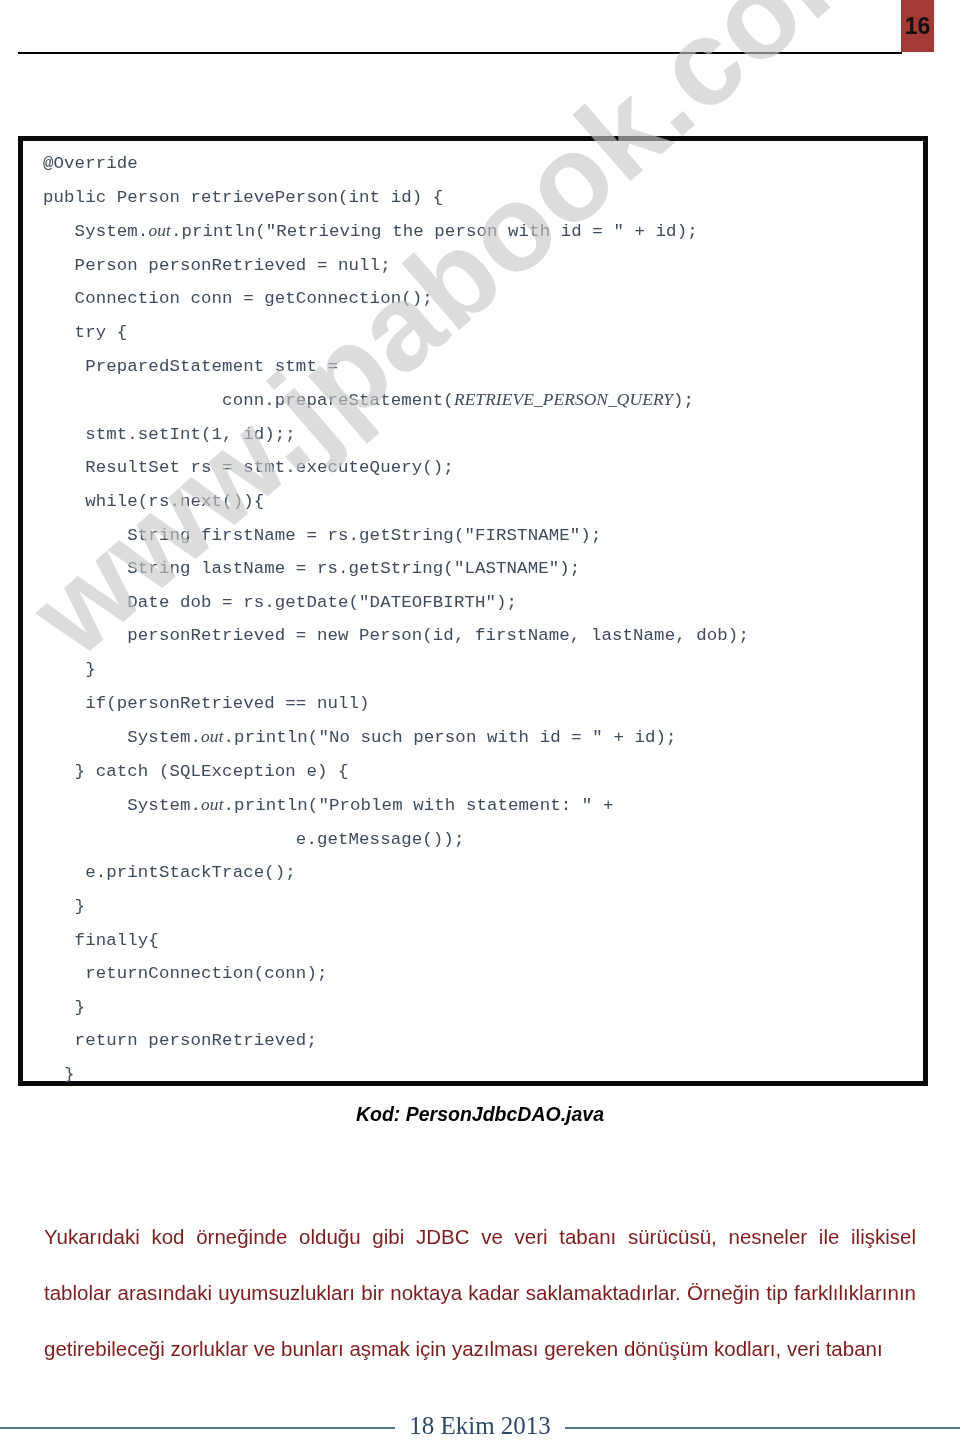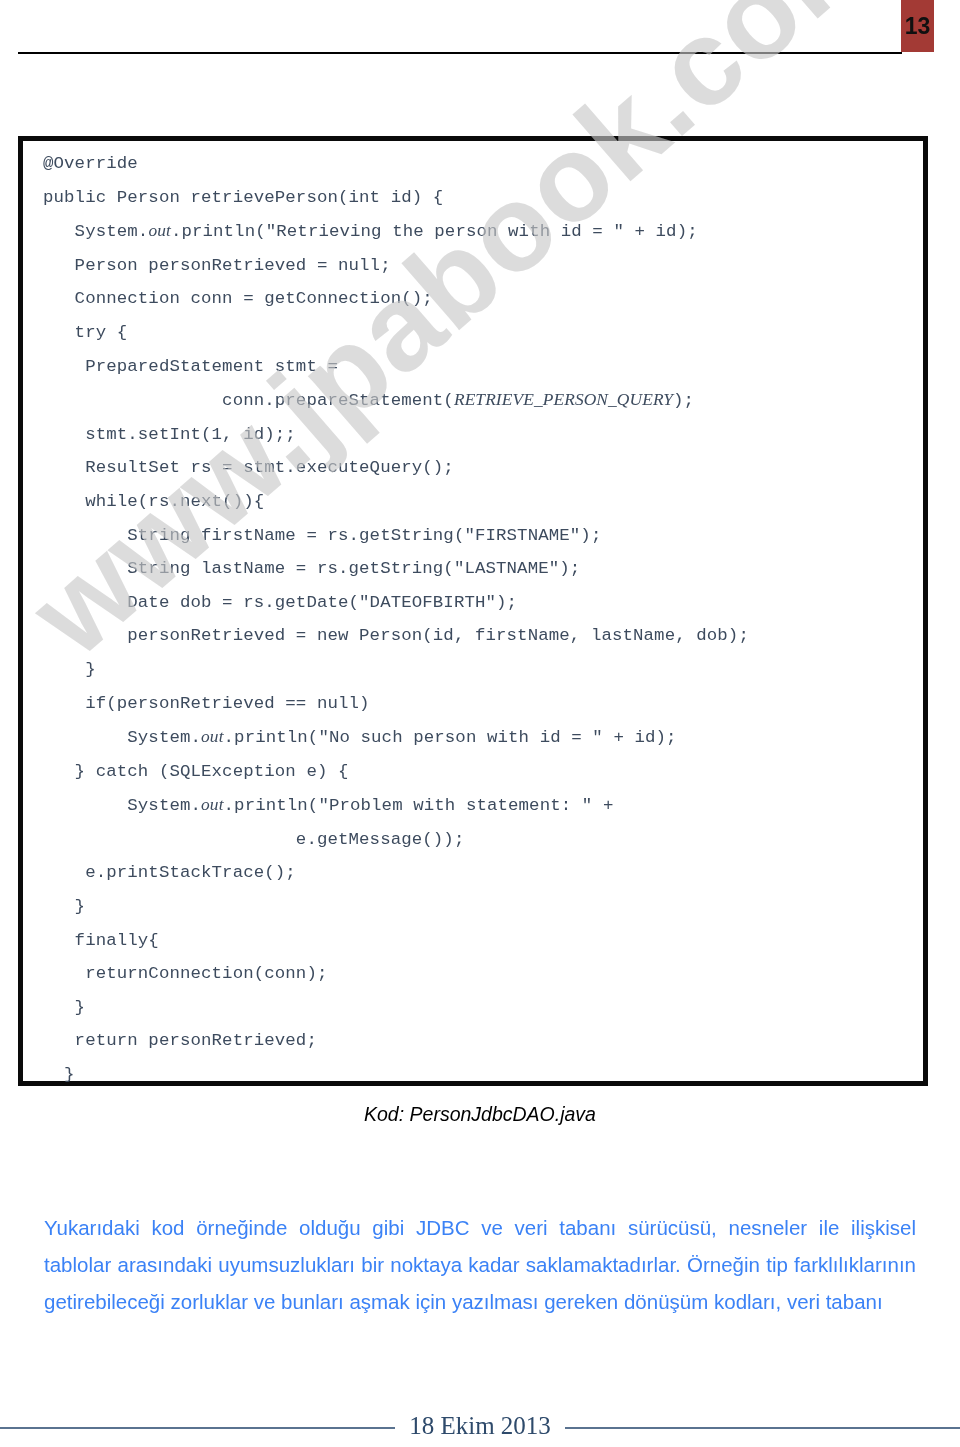--- a/index.html
+++ b/index.html
@@ -118,36 +118,36 @@
   .code-lines i { font-style: italic; font-family: Liberation Serif, serif; }
 
   
   .code-caption {
     position: absolute;
     left: 0;
     top: 1103px;
     width: 960px;
     text-align: center;
     font-size: 19.5px;
-    font-weight: normal;
+    font-weight: bold;
     font-style: italic;
     color: #000000;
     z-index: 4;
   }
 
   
   .body-text {
     position: absolute;
     left: 44px;
     top: 1209px;
     width: 872px;
     font-size: 20.5px;
-    line-height: 37px;
+    line-height: 56px;
     text-align: justify;
-    color: #3b82f6;
+    color: #7f1d1d;
     z-index: 4;
   }
   .body-text p { margin: 0; }
 
   
   .page-footer {
     position: absolute;
     left: 0;
     top: 1408px;
     width: 960px;
@@ -170,21 +170,21 @@
     color: #2e4a6b;
     white-space: nowrap;
     position: relative;
     top: -2px;
   }
 </style>
 </head>
 <body>
 
 <div class="page-header">
-  <div class="page-badge">13</div>
+  <div class="page-badge">16</div>
   <div class="header-rule"></div>
 </div>
 
 <div class="watermark">www.jpabook.com</div>
 
 <div class="code-block">
   <div class="code-lines"><span class="ln">@Override</span><span class="ln">public Person retrievePerson(int id) {</span><span class="ln">   System.<i>out</i>.println("Retrieving the person with id = " + id);</span><span class="ln">   Person personRetrieved = null;</span><span class="ln">   Connection conn = getConnection();</span><span class="ln">   try {</span><span class="ln">    PreparedStatement stmt =</span><span class="ln">                 conn.prepareStatement(<i>RETRIEVE_PERSON_QUERY</i>);</span><span class="ln">    stmt.setInt(1, id);;</span><span class="ln">    ResultSet rs = stmt.executeQuery();</span><span class="ln">    while(rs.next()){</span><span class="ln">        String firstName = rs.getString("FIRSTNAME");</span><span class="ln">        String lastName = rs.getString("LASTNAME");</span><span class="ln">        Date dob = rs.getDate("DATEOFBIRTH");</span><span class="ln">        personRetrieved = new Person(id, firstName, lastName, dob);</span><span class="ln">    }</span><span class="ln">    if(personRetrieved == null)</span><span class="ln">        System.<i>out</i>.println("No such person with id = " + id);</span><span class="ln">   } catch (SQLException e) {</span><span class="ln">        System.<i>out</i>.println("Problem with statement: " +</span><span class="ln">                        e.getMessage());</span><span class="ln">    e.printStackTrace();</span><span class="ln">   }</span><span class="ln">   finally{</span><span class="ln">    returnConnection(conn);</span><span class="ln">   }</span><span class="ln">   return personRetrieved;</span><span class="ln">  }</span></div>
 </div>
 
 <div class="code-caption">Kod: PersonJdbcDAO.java</div>

